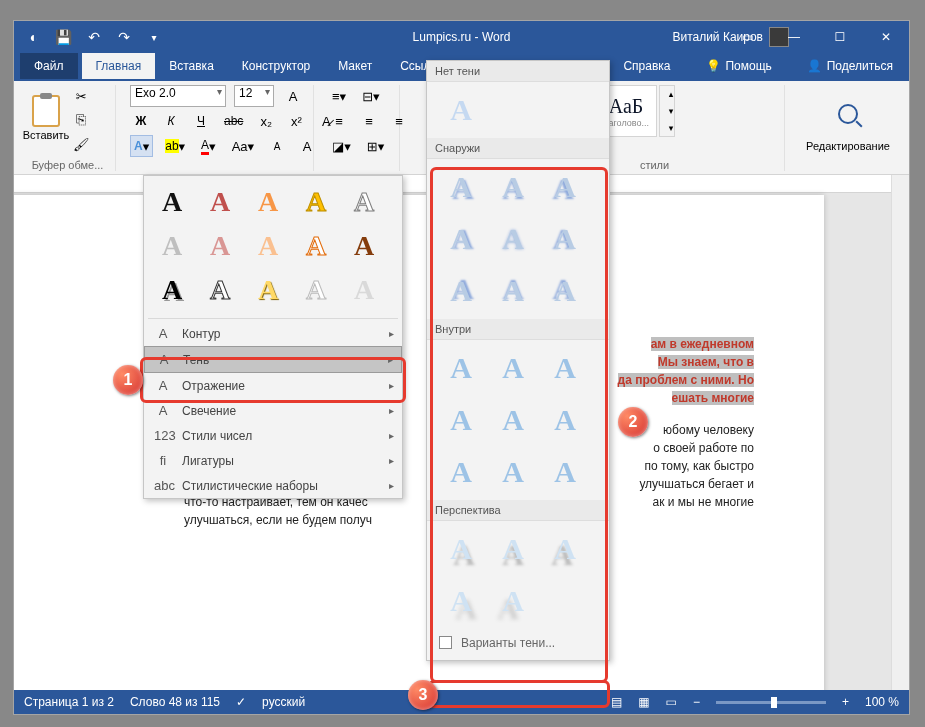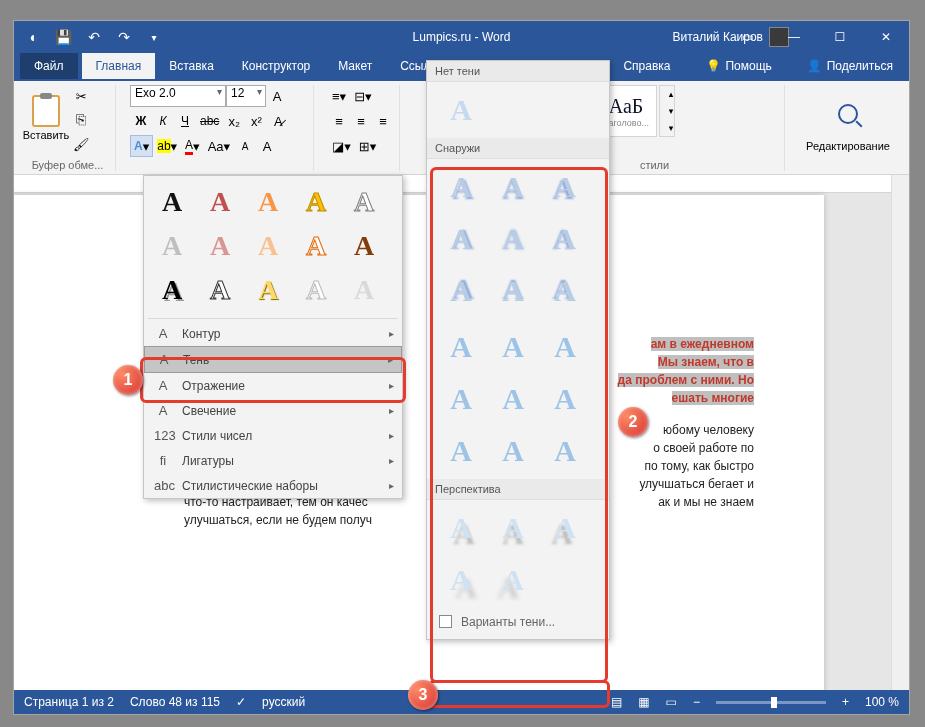--- a/index.html
+++ b/index.html
@@ -23,21 +23,21 @@
 .ribbon-rbtn{padding:6px 10px;display:flex;align-items:center;gap:4px}
 
 .ribbon{height:94px;background:#f3f3f3;border-bottom:1px solid #d4d4d4;display:flex;padding:4px 6px;gap:8px;align-items:flex-start}
 .rgroup{display:flex;flex-direction:column;height:86px;border-right:1px solid #e1e1e1;padding:0 6px}
 .rgroup-body{flex:1;display:flex;align-items:flex-start;gap:3px;flex-wrap:wrap}
 .rgroup-label{font-size:11px;color:#666;text-align:center;padding-top:2px}
 .rbtn{min-width:22px;height:22px;display:flex;align-items:center;justify-content:center;border:1px solid transparent;font-size:13px;padding:0 3px}
 .paste-big{width:40px;height:66px;display:flex;flex-direction:column;align-items:center;justify-content:center;gap:2px}
 .clipboard-icon{width:28px;height:32px;background:#fff;border:2px solid #d9a24a;border-radius:3px;position:relative}
 .clipboard-icon::before{content:"";position:absolute;top:-4px;left:6px;width:12px;height:6px;background:#888;border-radius:2px}
-.font-row{display:flex;gap:0;align-items:center}
+.font-row{display:flex;gap:8px;align-items:center}
 .font-combo{height:22px;border:1px solid #ababab;background:#fff;padding:0 16px 0 4px;font-size:12px;min-width:80px;position:relative}
 .font-combo::after{content:"▾";position:absolute;right:3px;color:#666;font-size:10px}
 .styles-box{display:flex;gap:2px}
 .style-item{width:62px;height:52px;border:1px solid #d4d4d4;background:#fff;display:flex;flex-direction:column;align-items:center;justify-content:center;font-size:10px}
 .style-preview{font-size:14px;color:#0f172a}
 .search-icon{width:20px;height:20px;border:2px solid #2b579a;border-radius:50%;position:relative}
 .search-icon::after{content:"";position:absolute;width:2px;height:8px;background:#2b579a;right:-4px;bottom:-6px;transform:rotate(-45deg)}
 
 .docarea{flex:1;background:#e6e6e6;position:relative;overflow:hidden}
 .page{position:absolute;left:-10px;top:20px;width:820px;height:640px;background:#fff;box-shadow:0 0 6px rgba(0,0,0,0.2);padding:140px 70px 40px 180px}
@@ -217,21 +217,21 @@
       <div class="doc-text">
         <div style="text-align:right"><span class="hl">ам в ежедневном</span></div>
         <div style="text-align:right"><span class="hl">Мы знаем, что в</span></div>
         <div style="text-align:right"><span class="hl">да проблем с ними. Но</span></div>
         <div style="text-align:right"><span class="hl">ешать многие</span></div>
         <div style="height:14px"></div>
         <div style="text-align:right"><span>юбому человеку</span></div>
         <div style="text-align:right"><span>о своей работе по</span></div>
         <div style="text-align:right"><span>по тому, как быстро</span></div>
         <div style="text-align:right"><span>улучшаться бегает и</span></div>
-        <div><span>что-то настраивает, тем он качес</span><span style="float:right">ак и мы не знаем</span></div>
+        <div><span>что-то настраивает, тем он качес</span><span style="float:right">ак и мы не многие</span></div>
         <div><span>улучшаться, если не будем получ</span></div>
       </div>
     </div>
     <div class="scrollbar-v"></div>
   </div>
 
   <div class="statusbar">
     <span>Страница 1 из 2</span>
     <span>Слово 48 из 115</span>
     <span>✓</span>
@@ -313,20 +313,21 @@
     <div class="sh-A" style="text-shadow:2px 2px 2px #8faadc">A</div>
     <div class="sh-A" style="text-shadow:0 2px 2px #8faadc">A</div>
     <div class="sh-A" style="text-shadow:-2px 2px 2px #8faadc">A</div>
     <div class="sh-A" style="text-shadow:2px 0 2px #8faadc">A</div>
     <div class="sh-A" style="text-shadow:0 0 3px #8faadc">A</div>
     <div class="sh-A" style="text-shadow:-2px 0 2px #8faadc">A</div>
     <div class="sh-A" style="text-shadow:2px -2px 2px #8faadc">A</div>
     <div class="sh-A" style="text-shadow:0 -2px 2px #8faadc">A</div>
     <div class="sh-A" style="text-shadow:-2px -2px 2px #8faadc">A</div>
   </div>
+  <div class="sh-section-h">Внутри</div>
   <div class="sh-grid">
     <div class="sh-A" style="color:#9dc3e6">A</div>
     <div class="sh-A" style="color:#9dc3e6">A</div>
     <div class="sh-A" style="color:#9dc3e6">A</div>
     <div class="sh-A" style="color:#9dc3e6">A</div>
     <div class="sh-A" style="color:#9dc3e6">A</div>
     <div class="sh-A" style="color:#9dc3e6">A</div>
     <div class="sh-A" style="color:#9dc3e6">A</div>
     <div class="sh-A" style="color:#9dc3e6">A</div>
     <div class="sh-A" style="color:#9dc3e6">A</div>

